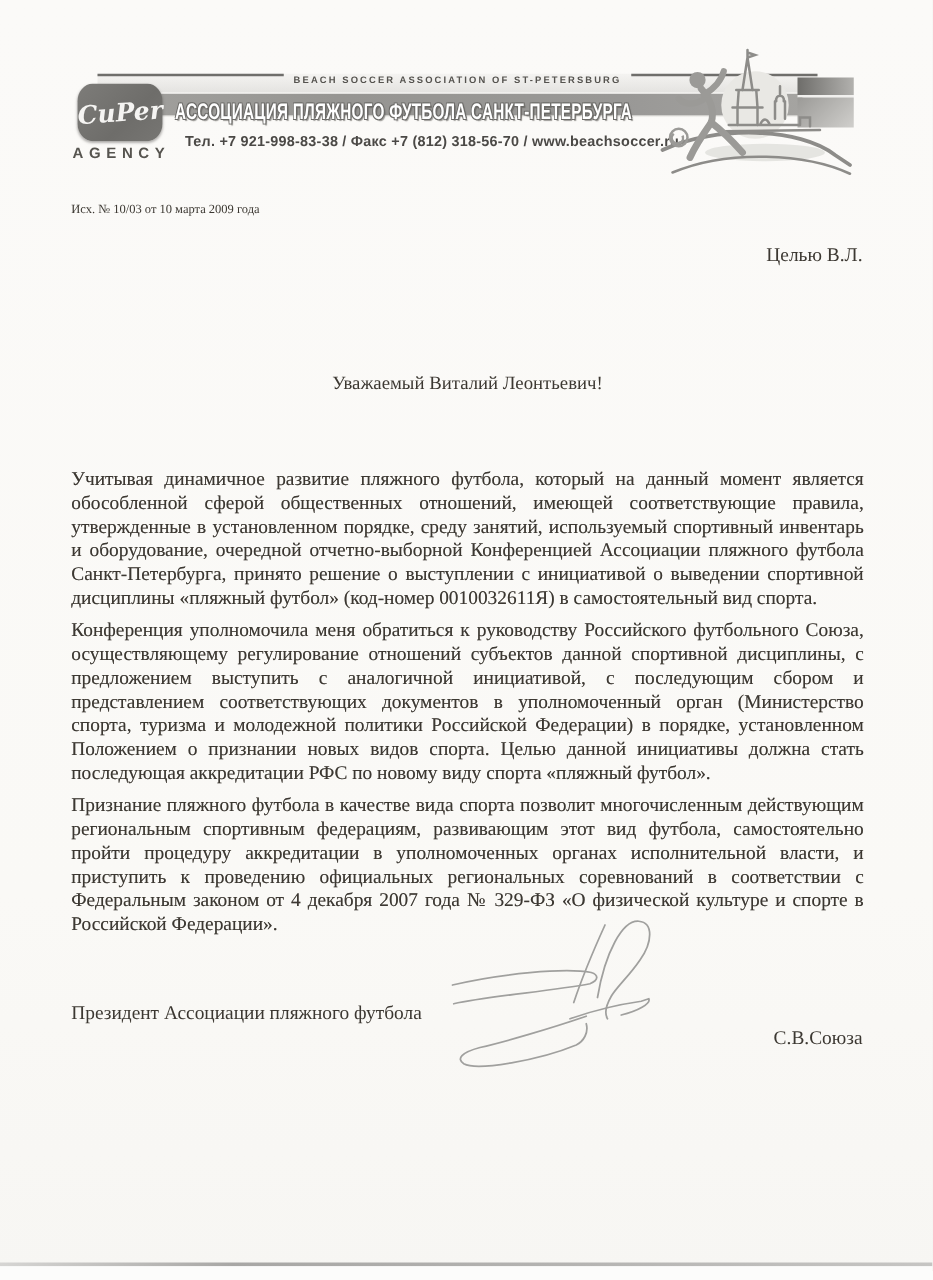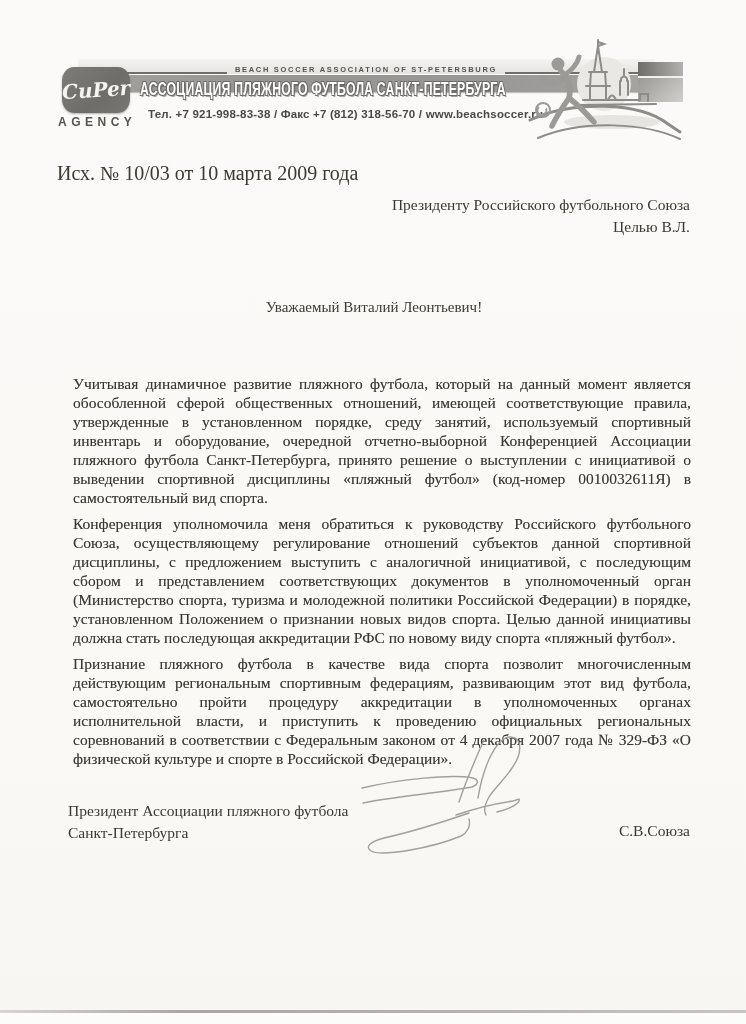--- a/index.html
+++ b/index.html
@@ -10,21 +10,21 @@
   }
   .page{
     position:relative;width:746px;height:1024px;overflow:hidden;
     background:linear-gradient(180deg,#fbfaf8 0%,#faf9f6 70%,#f7f6f3 100%);
     color:#3c3832;
   }
 
   
   .lh-strip{
     position:absolute;left:78px;top:59px;width:576px;height:15px;
-    display:flex;align-items:flex-end;
+    display:flex;align-items:flex-start;
     background:linear-gradient(180deg,rgba(225,224,221,.25),rgba(200,199,196,.45));
   }
   .lh-strip .rule{flex:1;height:2px;background:#6f6e6b;}
   .lh-strip .strip-text{
     font-family:"Liberation Sans",sans-serif;font-size:7.5px;font-weight:bold;
     letter-spacing:1.7px;color:#55534f;padding:0 8px;white-space:nowrap;
   }
   .lh-band{
     position:absolute;left:70px;top:75px;width:572px;height:17px;
     background:linear-gradient(90deg,#a3a29f 0%,#969592 35%,#999896 75%,#a5a4a1 100%);
@@ -58,29 +58,29 @@
     font-family:"Liberation Sans",sans-serif;font-size:11.5px;font-weight:bold;
     letter-spacing:.2px;color:#4b4946;white-space:nowrap;
   }
   .grad-bar{position:absolute;left:638px;top:62px;width:45px;height:40px;z-index:1;}
   .grad-bar .gb-top{height:14px;background:linear-gradient(90deg,#6e6d6a,#b2b1ae);}
   .grad-bar .gb-line{height:2px;background:#f1f0ee;}
   .grad-bar .gb-bottom{height:24px;background:linear-gradient(135deg,#9b9a97,#d0cfcc);}
   .illustration{position:absolute;left:528px;top:38px;z-index:2;}
 
   
-  .ref-line{position:absolute;left:57px;top:162px;font-size:20px;}
+  .ref-line{position:absolute;left:57px;top:162px;font-size:10px;}
   .addressee{position:absolute;right:56px;top:194px;text-align:right;font-size:15.5px;line-height:22px;}
   .salutation{position:absolute;left:57px;top:299px;width:634px;text-align:center;font-size:15px;}
   .letter-body{position:absolute;left:57px;top:374px;width:634px;}
   .letter-body p{
-    margin:0 0 7px 16px;font-size:15.5px;line-height:19px;
+    margin:0 0 7px 0;font-size:15.5px;line-height:19px;
     text-align:justify;text-shadow:0 0 .4px rgba(55,50,44,.45);
   }
-  .signer-title{position:absolute;left:68px;top:800px;font-size:15.5px;line-height:22px;}
+  .signer-title{position:absolute;left:57px;top:800px;font-size:15.5px;line-height:22px;}
   .signer-name{position:absolute;right:56px;top:822px;font-size:15.5px;}
   .signature-svg{position:absolute;left:360px;top:726px;z-index:3;}
 
   
   .scan-line{
     position:absolute;left:0;top:1010px;width:746px;height:3px;
     background:linear-gradient(90deg,#d6d5d3 0%,#a8a7a5 25%,#b4b3b1 60%,#c6c5c3 100%);
   }
   .scan-bottom{position:absolute;left:0;top:1013px;width:746px;height:11px;background:#fcfcfb;}
 </style>
@@ -144,35 +144,33 @@
         <path d="M11,69 a4.5,4.5 0 1 0 7,1.5"></path>
       </g>
     </svg>
   </header>
 
   <main>
 
     <div class="ref-line">Исх. № 10/03 от 10 марта 2009 года</div>
 
     <div class="addressee">
-      <div>Президенту Российского футбольного Союза</div>
       <div>Целью В.Л.</div>
     </div>
 
     <div class="salutation">Уважаемый Виталий Леонтьевич!</div>
 
     <div class="letter-body">
       <p>Учитывая динамичное развитие пляжного футбола, который на данный момент является обособленной сферой общественных отношений, имеющей соответствующие правила, утвержденные в установленном порядке, среду занятий, используемый спортивный инвентарь и оборудование, очередной отчетно-выборной Конференцией Ассоциации пляжного футбола Санкт-Петербурга, принято решение о выступлении с инициативой о выведении спортивной дисциплины «пляжный футбол» (код-номер 0010032611Я) в самостоятельный вид спорта.</p>
       <p>Конференция уполномочила меня обратиться к руководству Российского футбольного Союза, осуществляющему регулирование отношений субъектов данной спортивной дисциплины, с предложением выступить с аналогичной инициативой, с последующим сбором и представлением соответствующих документов в уполномоченный орган (Министерство спорта, туризма и молодежной политики Российской Федерации) в порядке, установленном Положением о признании новых видов спорта. Целью данной инициативы должна стать последующая аккредитации РФС по новому виду спорта «пляжный футбол».</p>
       <p>Признание пляжного футбола в качестве вида спорта позволит многочисленным действующим региональным спортивным федерациям, развивающим этот вид футбола, самостоятельно пройти процедуру аккредитации в уполномоченных органах исполнительной власти, и приступить к проведению официальных региональных соревнований в соответствии с Федеральным законом от 4 декабря 2007 года № 329-ФЗ «О физической культуре и спорте в Российской Федерации».</p>
     </div>
 
     <div class="signer-title">
       <div>Президент Ассоциации пляжного футбола</div>
-      <div>Санкт-Петербурга</div>
     </div>
     <div class="signer-name">С.В.Союза</div>
 
     <svg class="signature-svg" width="220" height="132" viewBox="0 0 220 132">
       <g fill="none" stroke="#a0a09e" stroke-width="1.4" stroke-linecap="round">
         <path d="M124,14 C114,36 105,58 99,76"></path>
         <path d="M118,72 C124,36 138,10 151,11 C163,12 162,28 152,42 C144,54 133,64 129,71 C125,78 123,84 126,89"></path>
         <path d="M2,62 C40,53 92,48 113,52 C119,54 119,58 112,61 C80,67 30,71 3,77"></path>
         <path d="M96,89 C116,82 139,77 153,75 L159,73 C161,77 150,83 137,86"></path>
         <path d="M109,87 C80,97 42,108 24,112 C9,116 5,121 11,125 C22,131 72,122 101,110 C107,107 111,100 109,93"></path>

